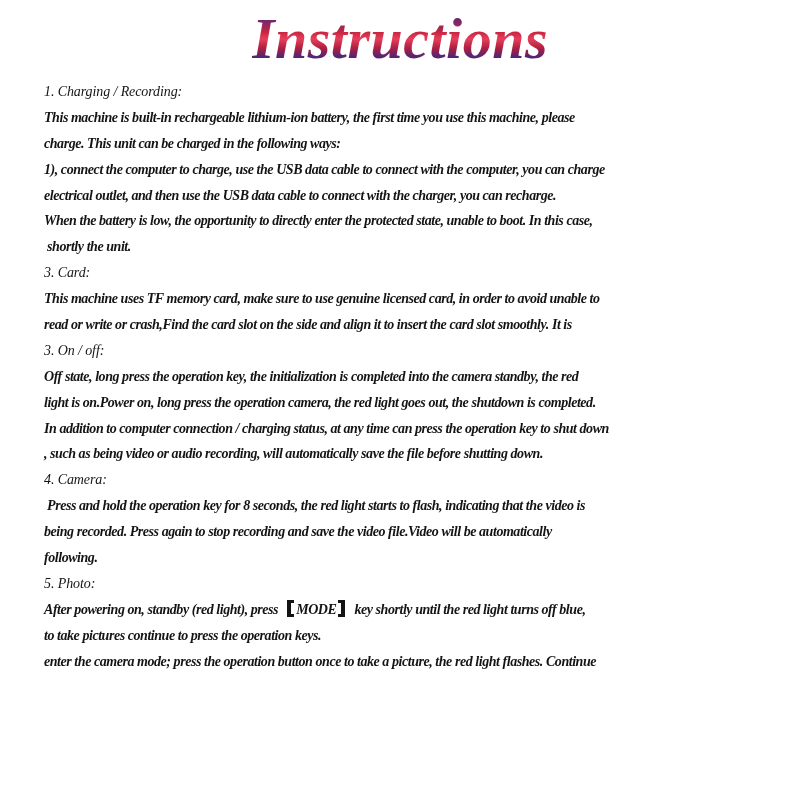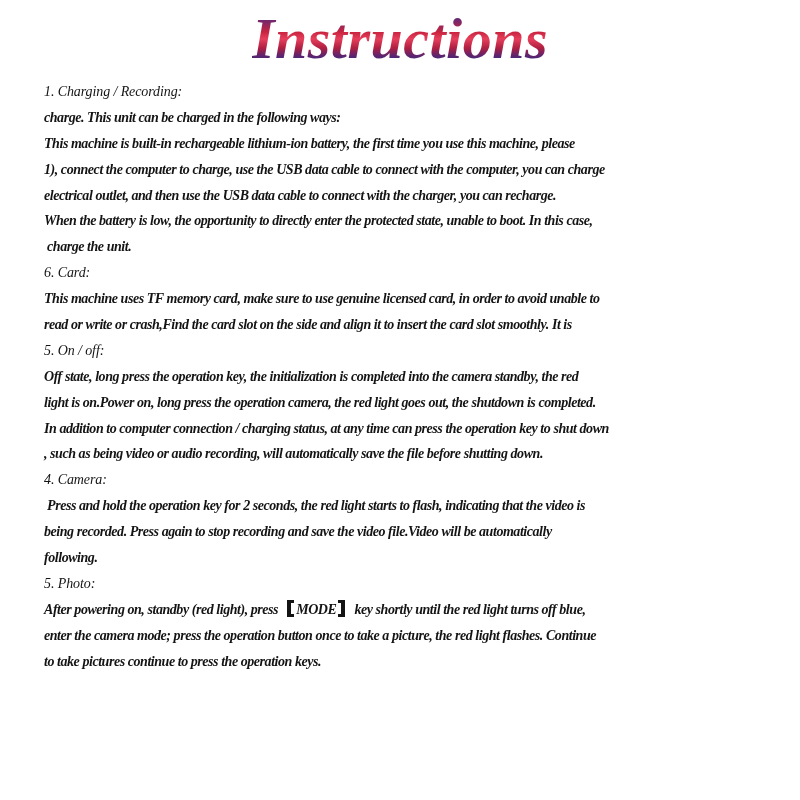--- a/index.html
+++ b/index.html
@@ -83,36 +83,36 @@
 </style>
 </head>
 <body>
 
 <div class="page">
   <div class="title-wrap">
     <span class="page-title">Instructions</span>
   </div>
   <div class="content">
     <div class="line heading">1. Charging / Recording:</div>
+    <div class="line body">This machine is built-in rechargeable lithium-ion battery, the first time you use this machine, please</div>
     <div class="line body">charge. This unit can be charged in the following ways:</div>
-    <div class="line body">This machine is built-in rechargeable lithium-ion battery, the first time you use this machine, please</div>
     <div class="line body">1), connect the computer to charge, use the USB data cable to connect with the computer, you can charge</div>
     <div class="line body">electrical outlet, and then use the USB data cable to connect with the charger, you can recharge.</div>
     <div class="line body">When the battery is low, the opportunity to directly enter the protected state, unable to boot. In this case,</div>
-    <div class="line body"> charge the unit.</div>
-    <div class="line heading">6. Card:</div>
+    <div class="line body"> shortly the unit.</div>
+    <div class="line heading">3. Card:</div>
     <div class="line body">This machine uses TF memory card, make sure to use genuine licensed card, in order to avoid unable to</div>
     <div class="line body">read or write or crash,Find the card slot on the side and align it to insert the card slot smoothly. It is</div>
-    <div class="line heading">5. On / off:</div>
+    <div class="line heading">3. On / off:</div>
     <div class="line body">Off state, long press the operation key, the initialization is completed into the camera standby, the red</div>
     <div class="line body">light is on.Power on, long press the operation camera, the red light goes out, the shutdown is completed.</div>
     <div class="line body">In addition to computer connection / charging status, at any time can press the operation key to shut down</div>
     <div class="line body">, such as being video or audio recording, will automatically save the file before shutting down.</div>
     <div class="line heading">4. Camera:</div>
-    <div class="line body"> Press and hold the operation key for 2 seconds, the red light starts to flash, indicating that the video is</div>
+    <div class="line body"> Press and hold the operation key for 8 seconds, the red light starts to flash, indicating that the video is</div>
     <div class="line body">being recorded. Press again to stop recording and save the video file.Video will be automatically</div>
     <div class="line body">following.</div>
     <div class="line heading">5. Photo:</div>
     <div class="line body">After powering on, standby (red light), press <span class="lent lent-open"></span>MODE<span class="lent lent-close"></span> key shortly until the red light turns off blue,</div>
+    <div class="line body">to take pictures continue to press the operation keys.</div>
     <div class="line body">enter the camera mode; press the operation button once to take a picture, the red light flashes. Continue</div>
-    <div class="line body">to take pictures continue to press the operation keys.</div>
   </div>
 </div>
 
 </body></html>

